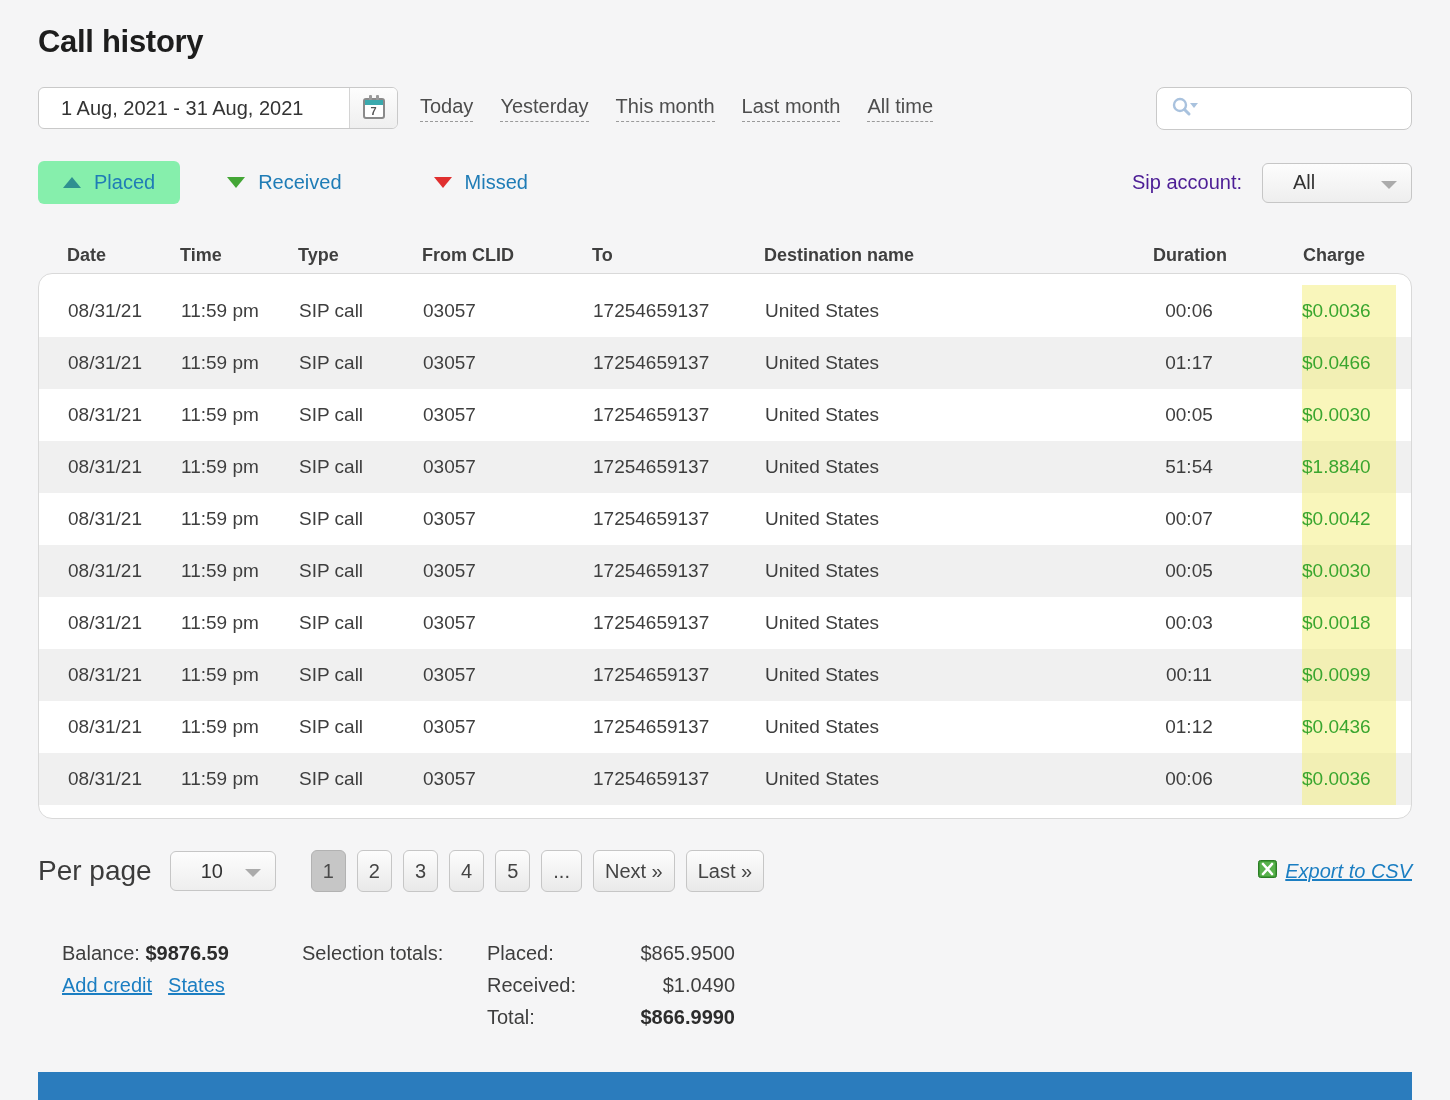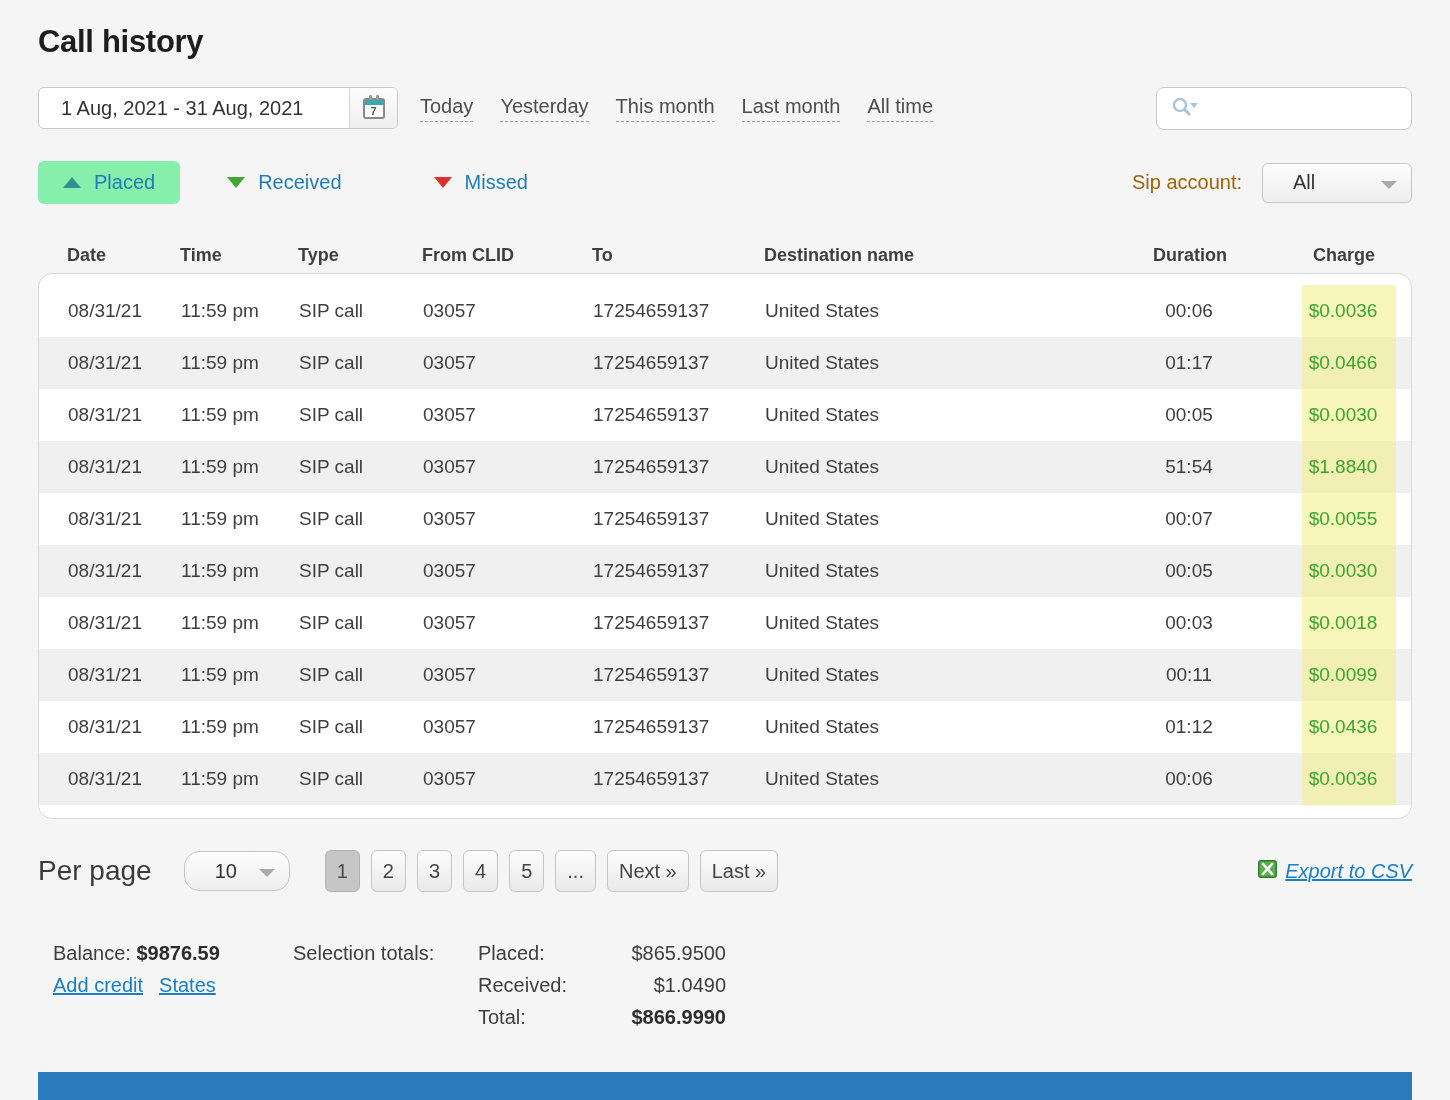--- a/index.html
+++ b/index.html
@@ -53,21 +53,21 @@
   .tab { display:flex; align-items:center; gap:13px; cursor:pointer; padding:0 25px; height:43px; border-radius:6px; }
   .tab.active { background:#86efac; }
   .tab-label { font-size:20px; color:#1f7cb6; }
   .tri { width:0; height:0; border-left:9px solid transparent; border-right:9px solid transparent; }
   .tri.up   { border-bottom:11px solid #2f9090; }
   .tri.down-green { border-top:11px solid #44a636; }
   .tri.down-red   { border-top:11px solid #e02f2f; }
   .tab-received { margin-left:22px; }
   .tab-missed { margin-left:42px; }
   .sip-area { margin-left:auto; display:flex; align-items:center; gap:20px; }
-  .sip-label { font-size:20px; color:#a16207; }
+  .sip-label { font-size:20px; color:#4c1d95; }
   .select {
     position:relative; width:150px; height:40px; border:1px solid #c6c6c6; border-radius:6px;
     background:linear-gradient(#fdfdfd,#eeeeee); display:flex; align-items:center; cursor:pointer;
   }
   .select .val { font-size:20px; color:#333; padding-left:30px; }
   .select .arr { position:absolute; right:14px; top:17px; width:0; height:0;
     border-left:8px solid transparent; border-right:8px solid transparent; border-top:8px solid #ababab; }
 
   
   .thead { display:flex; align-items:center; margin-top:36px; height:30px; font-weight:bold; font-size:18px; color:#3f3f3f; }
@@ -76,43 +76,43 @@
   .trow:nth-child(even) { background:#f0f0f0; }
   .c-date { flex:0 0 113px; margin-left:29px; }
   .c-time { flex:0 0 118px; }
   .c-type { flex:0 0 124px; }
   .c-from { flex:0 0 170px; }
   .c-to   { flex:0 0 172px; }
   .c-dest { flex:1 1 auto; }
   .c-dur  { flex:0 0 100px; text-align:center; }
   .c-charge {
     flex:0 0 94px; margin-left:63px; margin-right:15px; height:52px; line-height:52px;
-    text-align:center; padding-right:12px;
+    text-align:left; padding-right:12px;
     background:rgba(244,238,132,0.55); color:#3aa62f;
   }
   .thead .c-charge { background:none; color:#3f3f3f; height:auto; line-height:normal; }
 
   
   .pag-row { display:flex; align-items:center; margin-top:31px; height:42px; }
   .pp-label { font-size:28px; color:#3b3b3b; }
-  .pp-select { width:106px; margin-left:32px;border-radius:15px; }
+  .pp-select { width:106px; margin-left:18px; }
   .pages { display:flex; gap:11px; margin-left:35px; }
   .pbtn {
     min-width:35px; height:42px; padding:0 11px; border:1px solid #c6c6c6; border-radius:6px;
     background:linear-gradient(#fdfdfd,#e9e9e9); font-size:20px; color:#444;
     display:flex; align-items:center; justify-content:center; cursor:pointer;
     font-family:"Liberation Sans",sans-serif;
   }
   .pbtn.active { background:#c6c6c6; border-color:#b2b2b2; color:#4a4a4a; }
   .export { margin-left:auto; display:flex; align-items:center; gap:8px; }
   .export a { font-size:20px; color:#1b7ec2; text-decoration:underline; cursor:pointer;font-style:italic; }
 
   
   .foot { display:flex; margin-top:50px; font-size:20px; }
-  .balance-block { margin-left:15px; width:240px; }
+  .balance-block { margin-left:24px; width:240px; }
   .balance-line b { color:#2c2c2c; }
   .foot-links { margin-top:9px; display:flex; gap:16px; }
   .foot-links a { color:#1b7ec2; text-decoration:underline; font-size:20px; cursor:pointer; }
   .sel-label { margin-left:0px; width:185px; }
   .totals { margin-left:0px; }
   .totals .t-row { display:flex; margin-bottom:9px; }
   .totals .t-lab { width:118px; }
   .totals .t-val { width:130px; text-align:right; }
   .totals .t-row.bold .t-val { font-weight:bold; color:#2c2c2c; }
 
@@ -231,21 +231,21 @@
       <div class="c-charge">$1.8840</div>
     </div>
     <div class="trow">
       <div class="c-date">08/31/21</div>
       <div class="c-time">11:59 pm</div>
       <div class="c-type">SIP call</div>
       <div class="c-from">03057</div>
       <div class="c-to">17254659137</div>
       <div class="c-dest">United States</div>
       <div class="c-dur">00:07</div>
-      <div class="c-charge">$0.0055</div>
+      <div class="c-charge">$0.0042</div>
     </div>
     <div class="trow">
       <div class="c-date">08/31/21</div>
       <div class="c-time">11:59 pm</div>
       <div class="c-type">SIP call</div>
       <div class="c-from">03057</div>
       <div class="c-to">17254659137</div>
       <div class="c-dest">United States</div>
       <div class="c-dur">00:05</div>
       <div class="c-charge">$0.0030</div>

